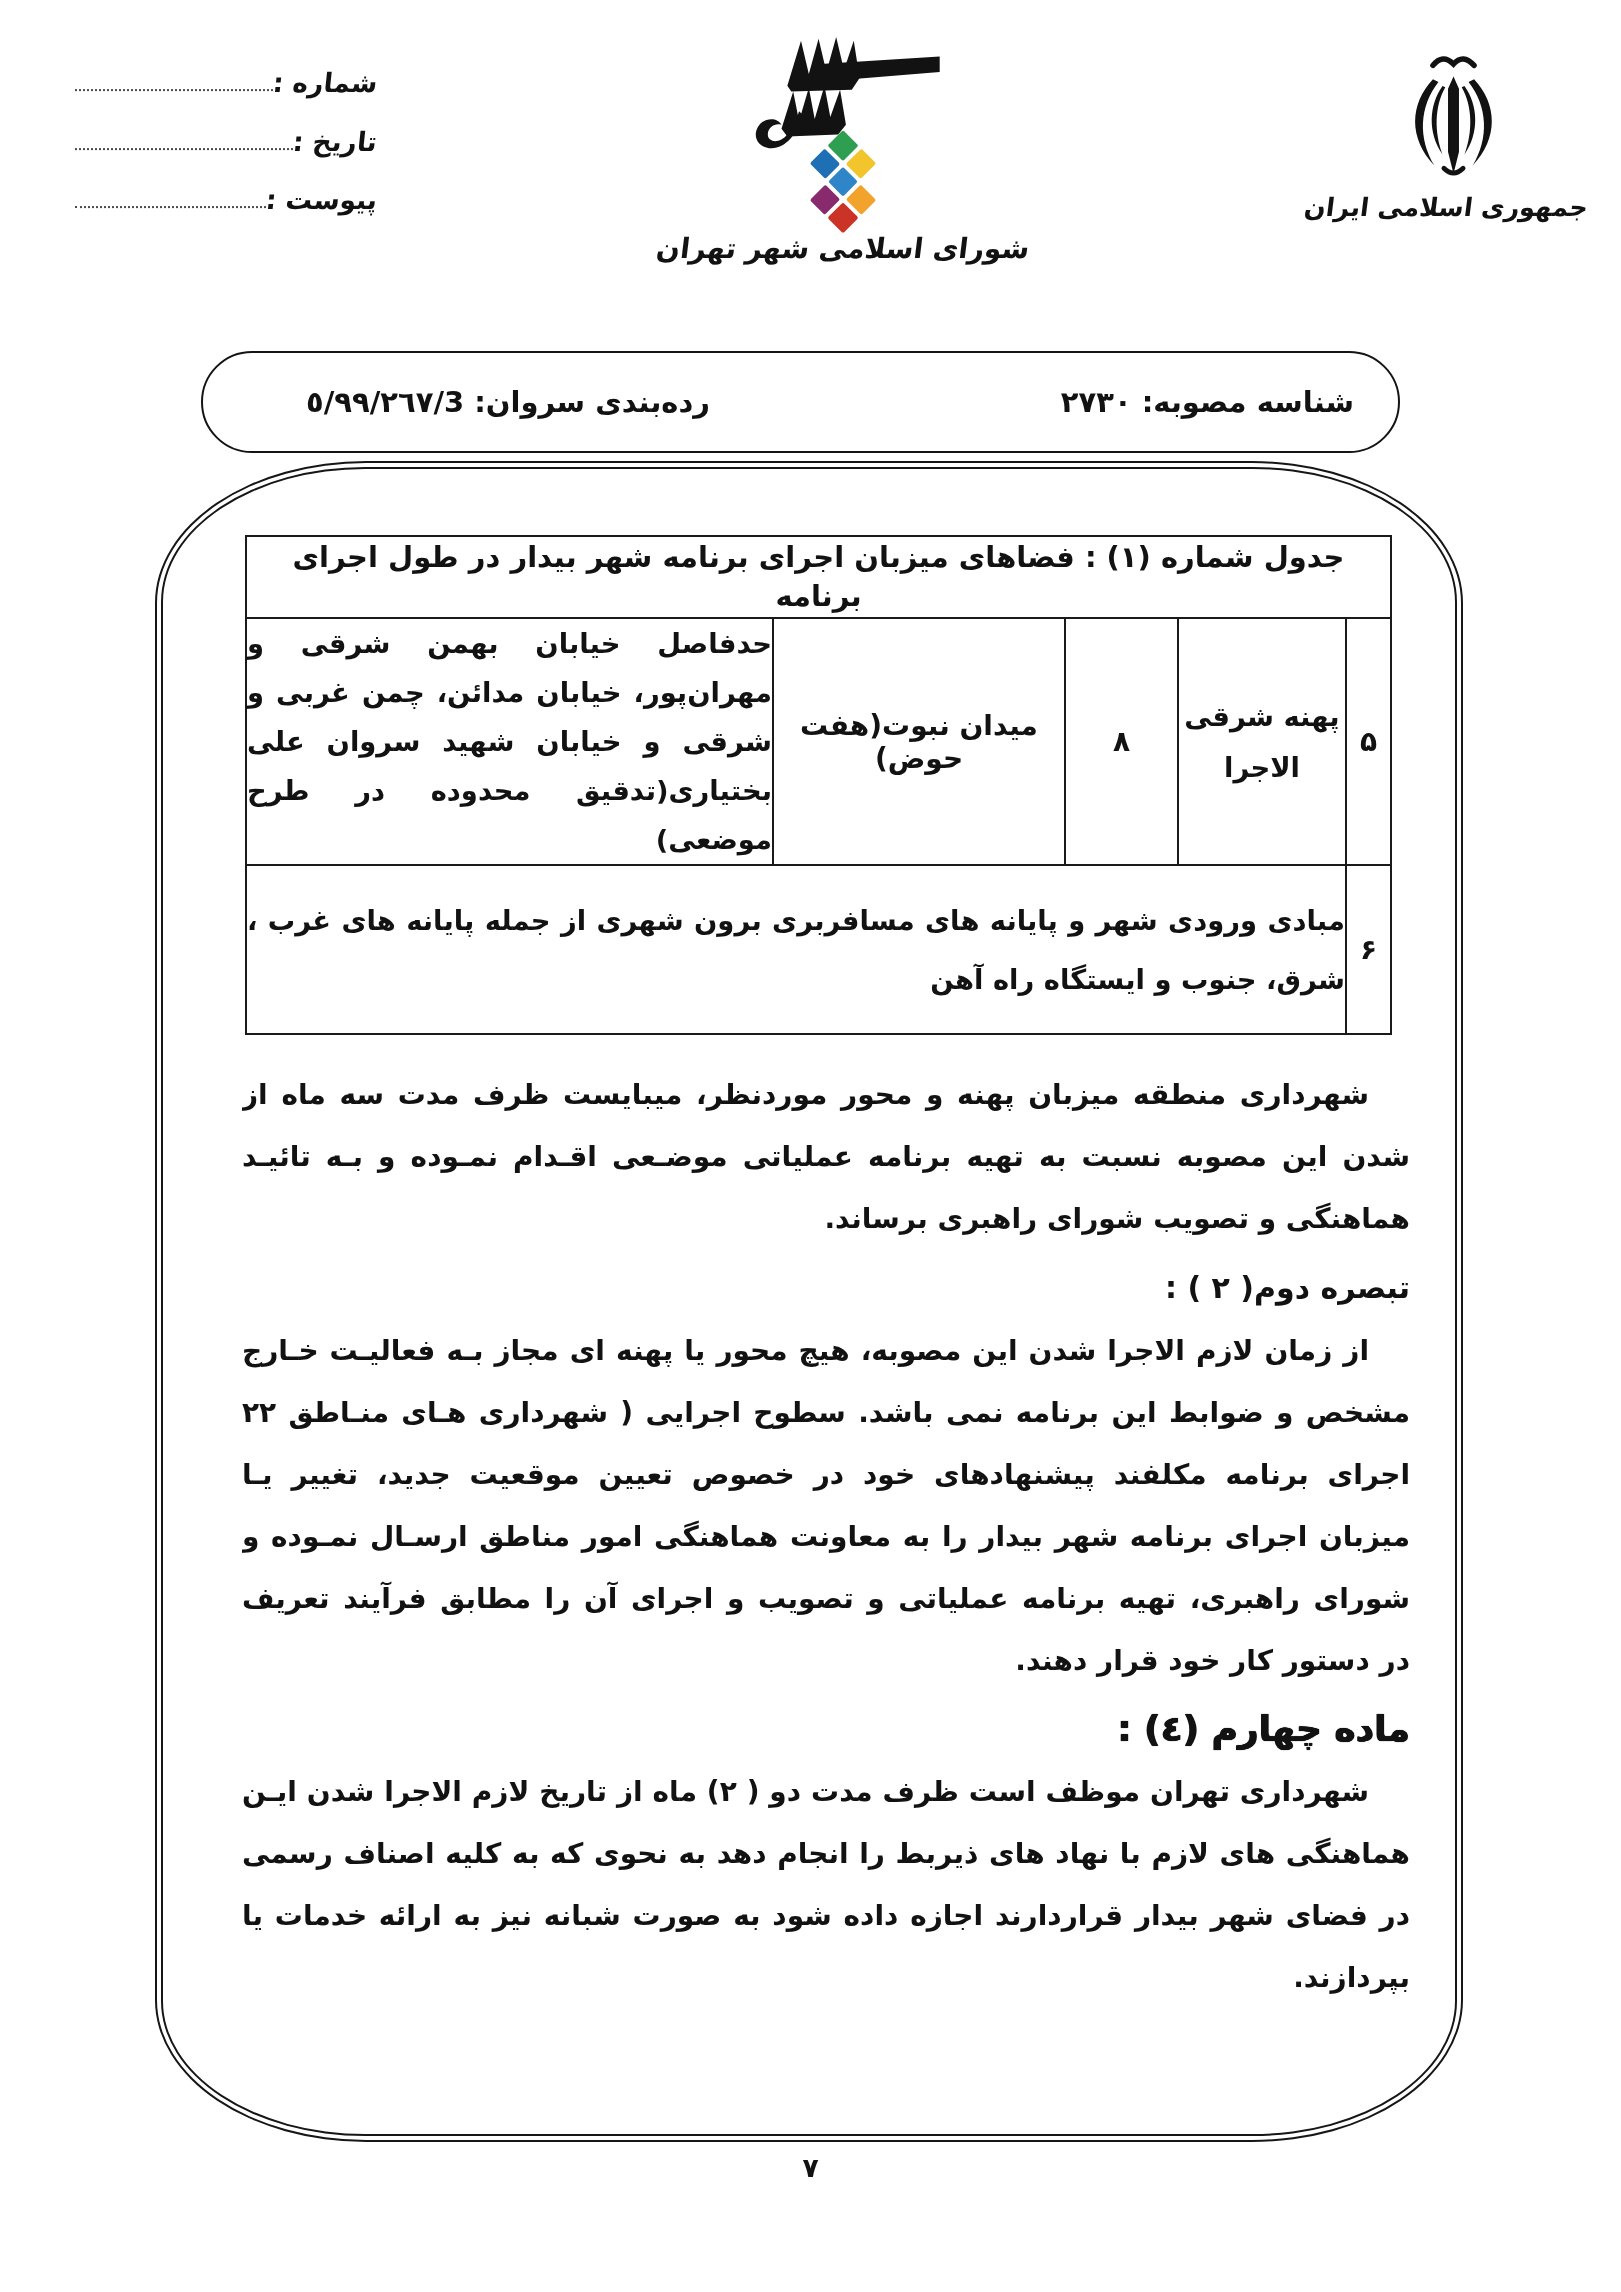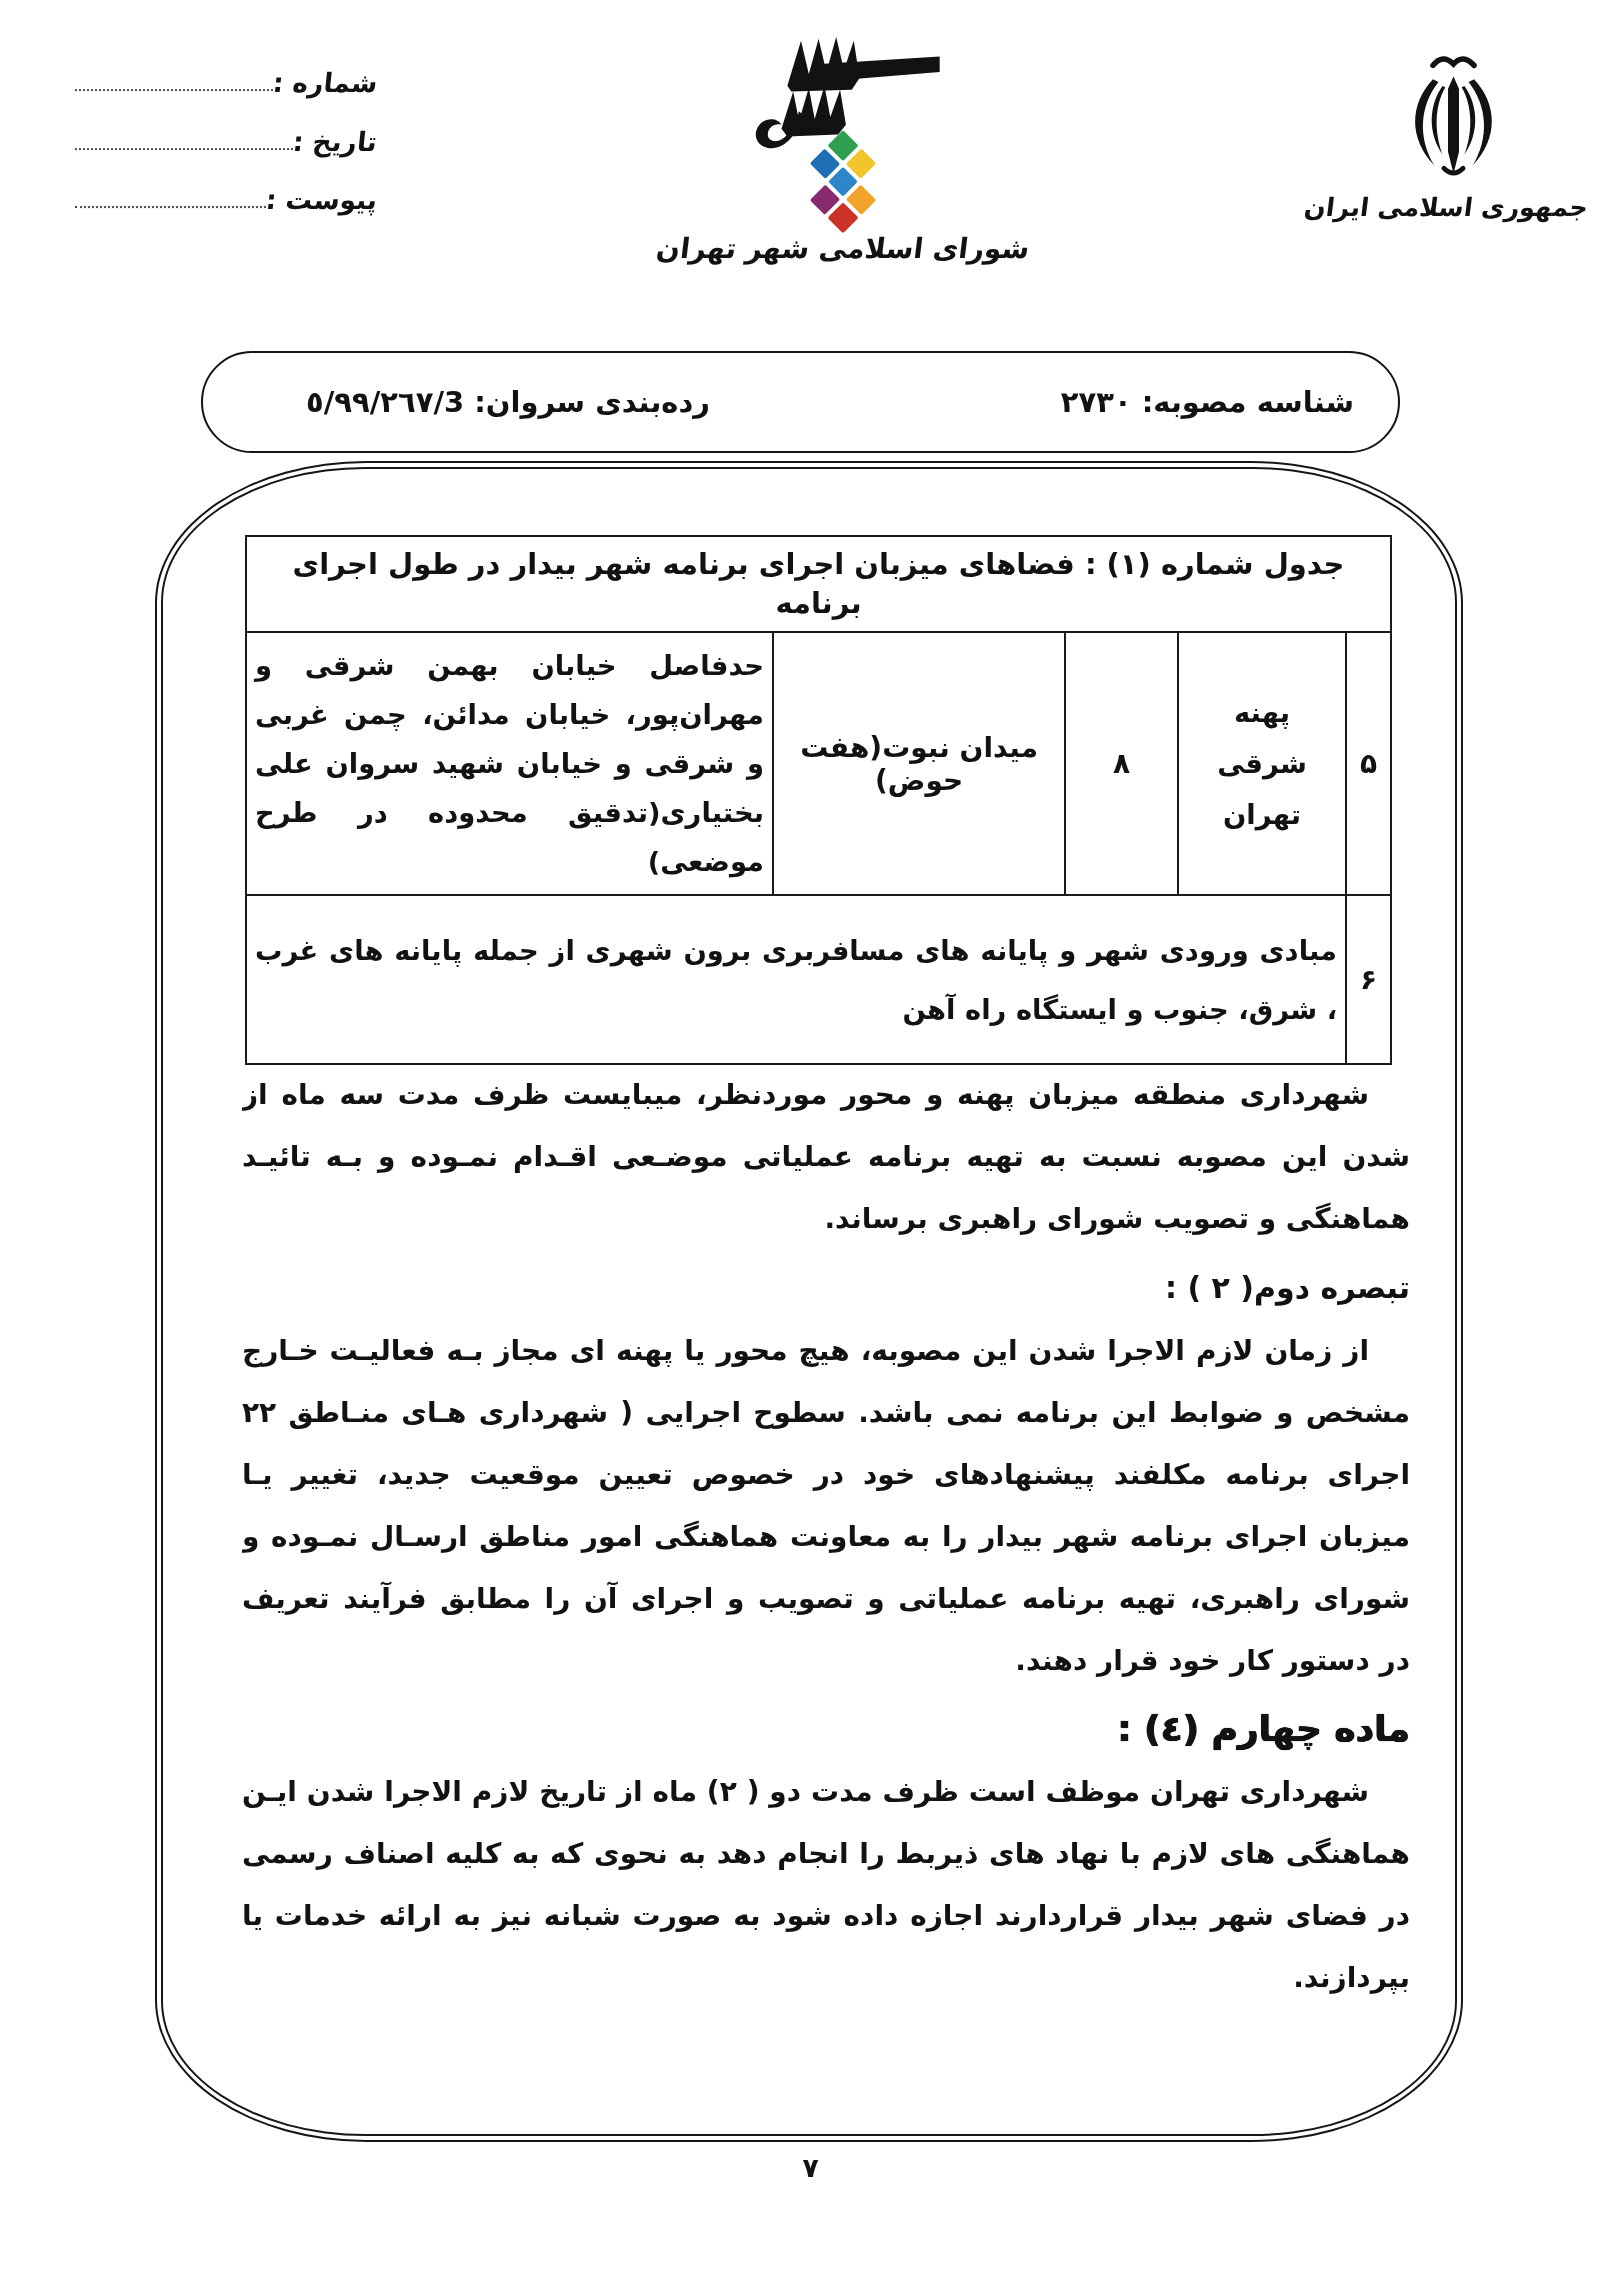--- a/index.html
+++ b/index.html
@@ -44,21 +44,21 @@
   }
   .content-box-inner{
     position:absolute; left:3.9px; top:3.9px; right:3.9px; bottom:3.9px;
     border:2.5px solid #161616; border-radius:204px / 135px;
   }
   
   .host-table{
     position:absolute; left:88px; top:72px; width:1145px;
     border-collapse:collapse; table-layout:fixed; font-weight:bold;
   }
-  .host-table td{border:2.5px solid #1a1a1a; box-sizing:border-box; padding:8px;}
+  .host-table td{border:2.5px solid #1a1a1a; box-sizing:border-box; padding:0;}
   .tt-title{height:82px; text-align:center; font-size:29px; line-height:39px;}
   .col-num{width:45px;} .col-zone{width:168px;} .col-count{width:113px;} .col-place{width:292px;} .col-bound{width:527px;}
   .cell-center{text-align:center; vertical-align:middle; font-size:28px;}
   .cell-zone{text-align:center; vertical-align:middle; font-size:27.4px; line-height:51px; padding:0 13.7px;}
   .cell-bound{vertical-align:middle; font-size:27.4px; line-height:49px; padding:7.8px 17.6px; text-align:justify;}
   .cell-merged{vertical-align:middle; font-size:27.4px; line-height:59px; padding:5.9px 19.6px; text-align:justify;}
   .row-5 td{height:200px;margin-left:11px;}
   .row-6 td{height:169px;}
   
   .text-flow{position:absolute; left:85px; top:593px; width:1168px;}
@@ -146,21 +146,21 @@
           <col class="col-count">
           <col class="col-place">
           <col class="col-bound">
       </colgroup>
       <tbody>
         <tr>
           <td class="tt-title" colspan="5">جدول شماره (۱) : فضاهای میزبان اجرای برنامه شهر بیدار در طول اجرای برنامه</td>
         </tr>
         <tr class="row-5">
           <td class="cell-center">۵</td>
-          <td class="cell-zone">پهنه شرقی تهران</td>
+          <td class="cell-zone">پهنه شرقی الاجرا</td>
           <td class="cell-center">۸</td>
           <td class="cell-center">میدان نبوت(هفت حوض)</td>
           <td class="cell-bound">حدفاصل خیابان بهمن شرقی و مهران‌پور، خیابان مدائن، چمن غربی و شرقی و خیابان شهید سروان علی بختیاری(تدقیق محدوده در طرح موضعی)</td>
         </tr>
         <tr class="row-6">
           <td class="cell-center">۶</td>
           <td class="cell-merged" colspan="4">مبادی ورودی شهر و پایانه های مسافربری برون شهری از جمله پایانه های غرب ، شرق، جنوب و ایستگاه راه آهن</td>
         </tr>
       </tbody>
     </table>

